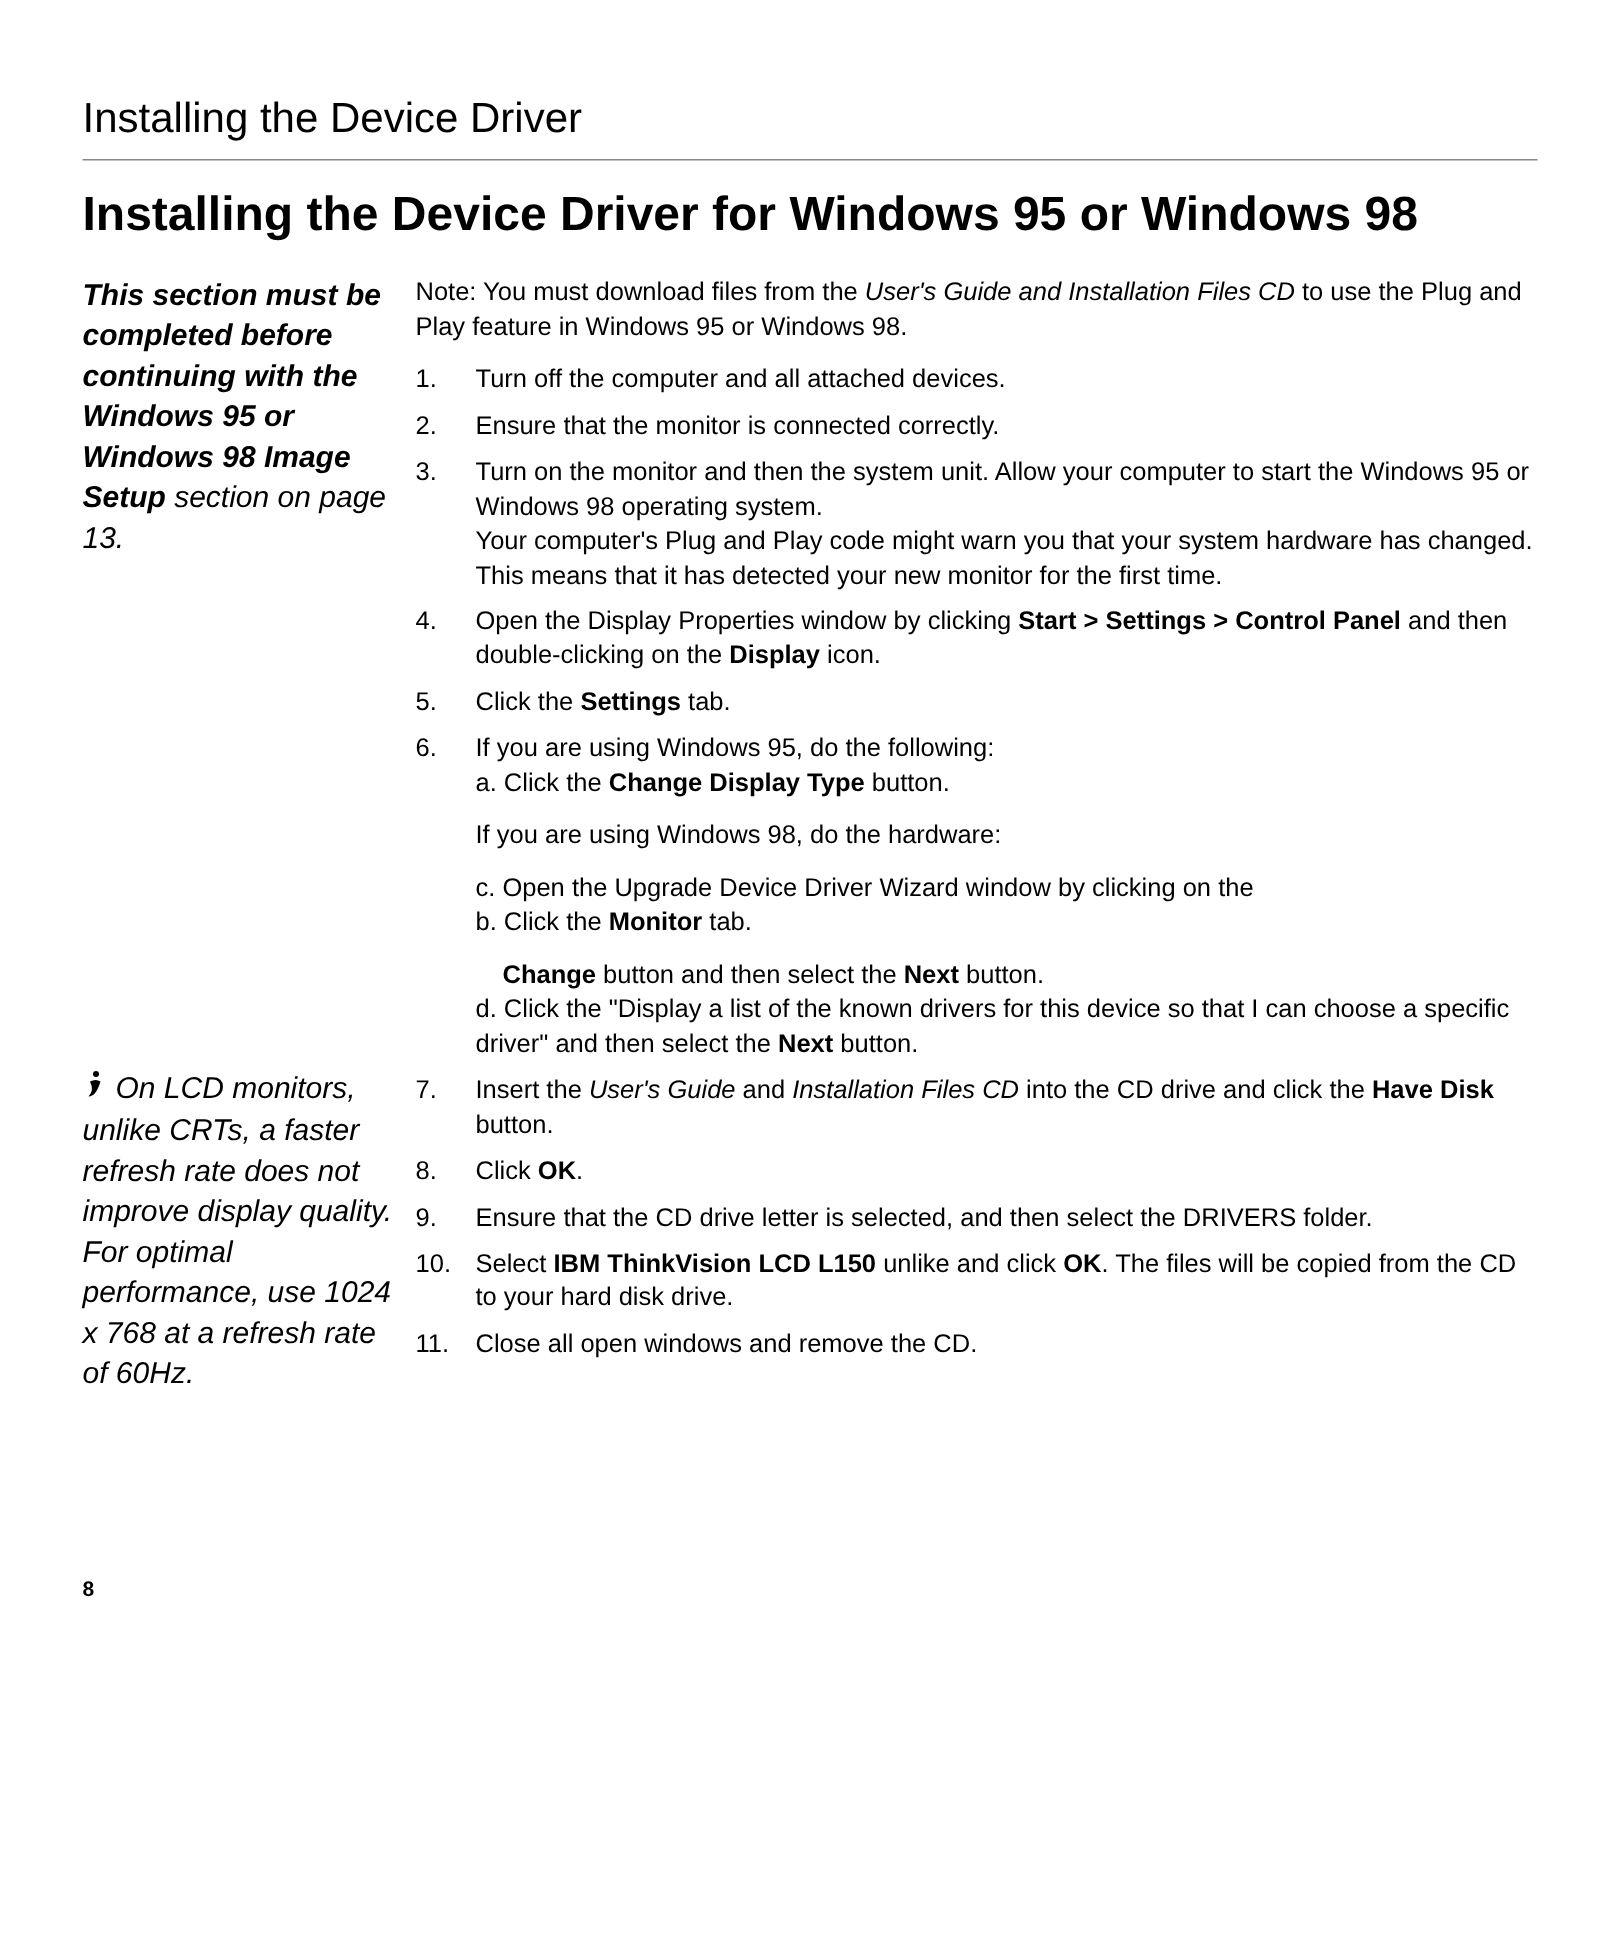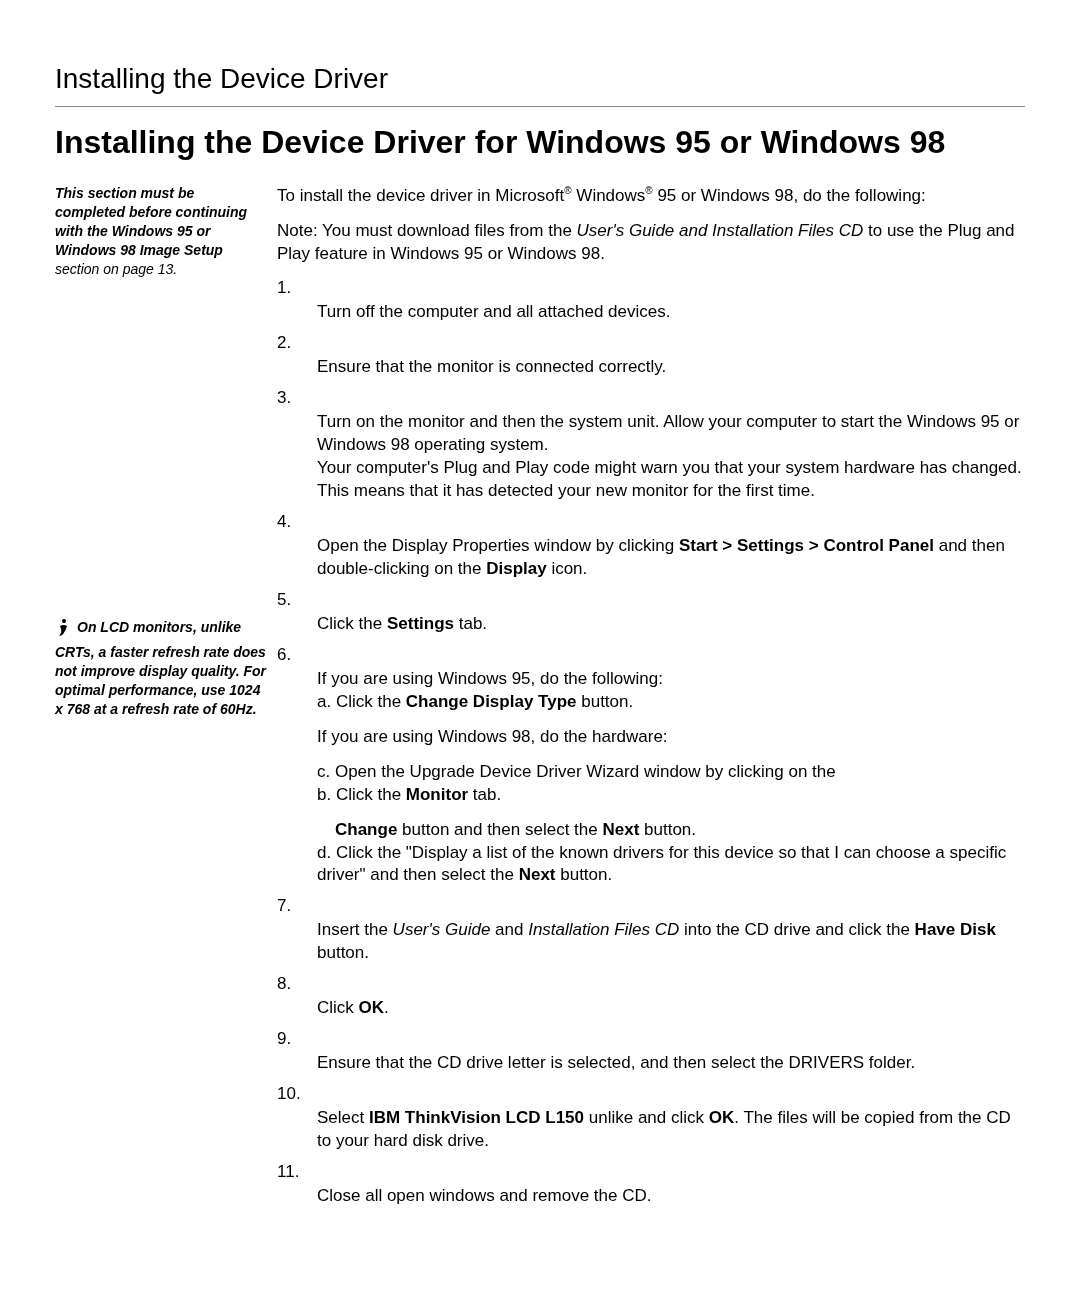--- a/index.html
+++ b/index.html
@@ -25,28 +25,28 @@
     font-size: 32px;
     font-weight: 700;
     margin: 0 0 20px 0;
   }
   .columns {
     display: flex;
     align-items: flex-start;
   }
   .sidebar {
     width: 222px;
-    font-size: 14px;
+    font-size: 20px;
     font-style: italic;
     padding-right: 10px;
     box-sizing: border-box;
   }
   .sidebar .note1 { font-weight: 700; margin-bottom: 340px; }
   .sidebar .note2 {
-    font-weight: 700;
+    font-weight: 400;
   }
   .main {
     flex: 1;
     font-size: 17px;
   }
   .main p { margin: 0 0 12px 0; }
   ol.steps {
     list-style: none;
     padding: 0;
     margin: 0;
@@ -55,21 +55,21 @@
   ol.steps > li {
     counter-increment: step;
     display: flex;
     margin-bottom: 8px;
   }
   ol.steps > li::before {
     content: counter(step) ".";
     width: 40px;
     flex-shrink: 0;
   }
-  ol.steps > li > .body { flex: 1; margin-top: 24px; }
+  ol.steps > li > .body { flex: 1; }
   .sub { margin-left: 0; }
   .sub-indent { padding-left: 18px; }
   .spacer { height: 12px; }
   sup { font-size: 10px; vertical-align: super; }
   .pagenum {
     font-weight: 700;
     font-size: 14px;
     margin-top: 120px;
   }
   .b { font-weight: 700; }
@@ -97,23 +97,20 @@
       <span class="info-icon">
         <svg width="18" height="20" viewBox="0 0 18 20">
           <circle cx="9" cy="3" r="2" fill="#000"></circle>
           <path d="M5 8 Q9 6 12 8 Q9 18 4 18 Q8 14 5 8 Z" fill="#000"></path>
         </svg>
       </span><span>On LCD monitors, unlike CRTs, a faster refresh rate does not improve display quality. For optimal performance, use 1024 x 768 at a refresh rate of 60Hz.</span>
     </div>
   </div>
 
   <div class="main">
-    <p>
-      <span>To install the device driver in Microsoft</span><sup>®</sup><span> Windows</span><sup>®</sup><span> 95 or Windows 98, do the following:</span>
-    </p>
     <p>
       <span>Note: You must download files from the </span><span class="i">User's Guide and Installation Files CD</span><span> to use the Plug and Play feature in Windows 95 or Windows 98.</span>
     </p>
 
     <ol class="steps">
       <li>
           <div class="body">Turn off the computer and all attached devices.</div>
         </li>
       <li>
           <div class="body">Ensure that the monitor is connected correctly.</div>

